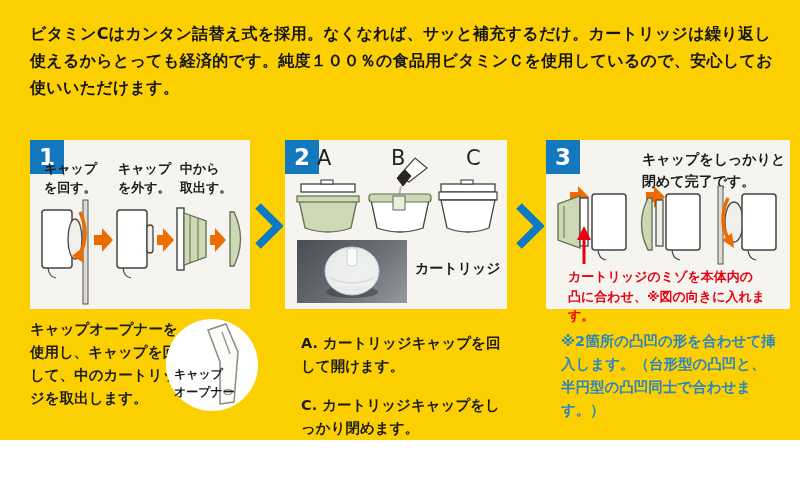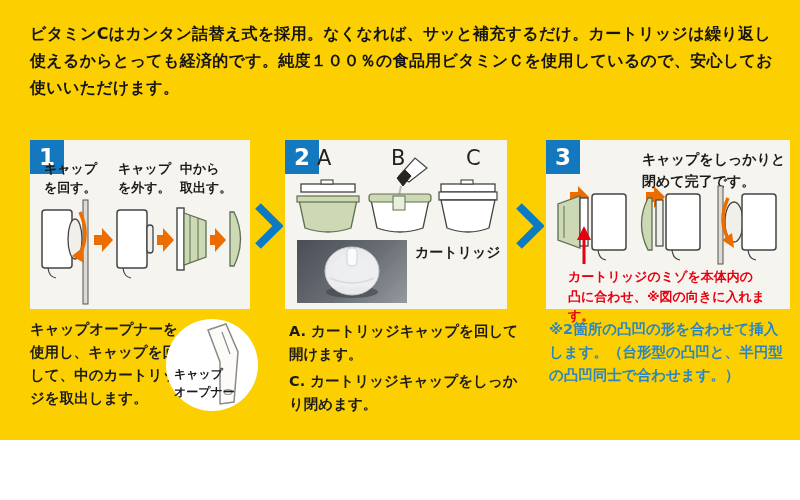--- a/index.html
+++ b/index.html
@@ -23,33 +23,33 @@
   .cap{position:absolute;top:20px;font-size:13px;font-weight:700;line-height:1.45;
        color:#1a1a1a;white-space:pre-line;}
   .cap1{left:14px;} .cap2{left:88px;} .cap3{left:150px;}
   .illu1{position:absolute;left:6px;top:58px;}
 
   .letter{position:absolute;top:6px;font-size:21px;font-weight:400;color:#222;}
   .letA{left:32px;} .letB{left:106px;} .letC{left:181px;}
   .illu2{position:absolute;left:8px;top:16px;}
   .photo{position:absolute;left:12px;top:100px;width:110px;height:63px;
          background:linear-gradient(135deg,#494e56 0%,#6a6f76 55%,#9599a0 100%);}
-  .photo-label{position:absolute;left:130px;top:104px;font-size:14px;font-weight:700;color:#1a1a1a;}
+  .photo-label{position:absolute;left:130px;top:120px;font-size:14px;font-weight:700;color:#1a1a1a;}
 
   .s3title{position:absolute;left:96px;top:8px;font-size:14px;font-weight:700;line-height:1.6;
            color:#1a1a1a;white-space:pre-line;}
   .illu3{position:absolute;left:4px;top:44px;}
   .alert{position:absolute;left:22px;top:127px;font-size:13px;font-weight:700;line-height:1.5;
          color:#e60012;white-space:pre-line;}
 
   .note-col{position:absolute;font-size:14.5px;font-weight:600;line-height:1.58;color:#1c1c1c;}
   .col1{left:30px;top:318px;width:152px;}
   .col2{left:285px;top:316px;width:242px;}
   .col3{left:545px;top:314px;width:250px;}
-  .note-col p{margin:4px;}
+  .note-col p{margin:16px;}
   .blue{color:#2b85c2;}
 
   .opener-circle{position:absolute;left:166px;top:319px;width:92px;height:92px;border-radius:50%;
                  background:#fff;}
   .opener-label{position:absolute;left:8px;top:46px;font-size:12px;font-weight:700;line-height:1.5;
                 color:#1a1a1a;white-space:pre-line;}
   .opener-svg{position:absolute;right:2px;top:3px;}
 </style>
 </head>
 <body>

